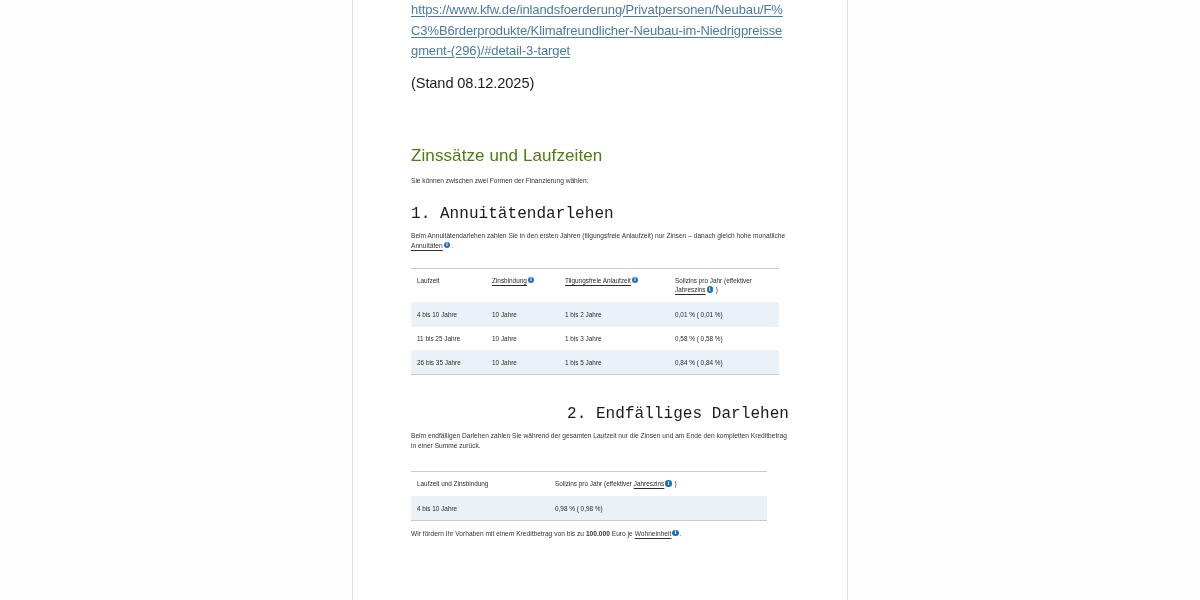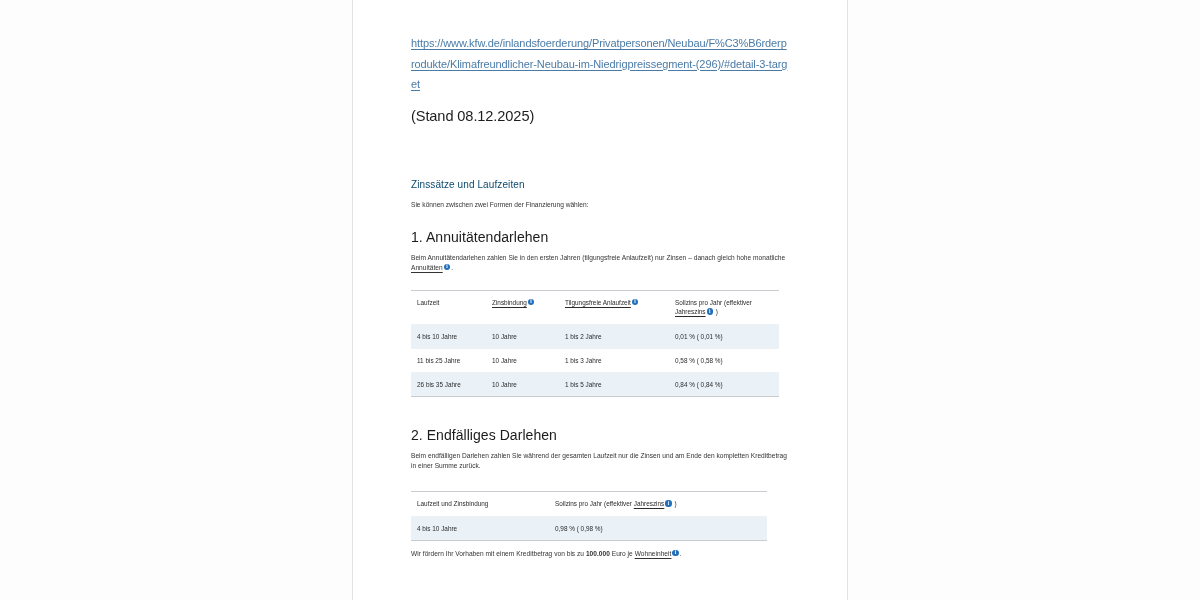--- a/index.html
+++ b/index.html
@@ -37,62 +37,63 @@
 
   .page-inner {
     position: absolute;
     left: 58px;
     top: 0;
     width: 378px;
   }
 
   
   .url-block {
-    margin-top: 33px;
-    font-size: 11px;
+    font-size: 13px;
     line-height: 20.5px;
     letter-spacing: -0.1px;
   }
   .url-link {
     color: #4a7ba7;
     text-decoration: underline;
     text-underline-offset: 2px;
     cursor: pointer;
     word-break: break-all;
   }
   .stand-line {
     margin-top: 13px;
     font-size: 14.6px;
     color: #1d1d1d;
     letter-spacing: -0.1px;
   }
 
   
   .h-main {
     margin-top: 55px;
-    font-size: 10px;
-    font-weight: 400;
-    color: #0c4a6e;
+    font-size: 17px;
+    font-weight: 400;
+    color: #4d7c0f;
     letter-spacing: 0.1px;
   }
   .lead {
     margin-top: 10px;
     font-size: 6.6px;
     color: #333333;
     line-height: 10px;
   }
   .h-sec {
     margin-top: 19px;
-    font-size: 14px;
+    font-size: 16px;
     font-weight: 400;
     color: #1b1b1b;
     letter-spacing: 0.05px;
+    font-family: Liberation Mono, monospace;
   }
   .h-sec2 {
     margin-top: 30px;
+    text-align: right;
   }
   .h-sub {
     margin-top: 29px;
     font-size: 11.4px;
     font-weight: 400;
     color: #1b1b1b;
   }
   .para {
     margin-top: 8px;
     font-size: 6.6px;

